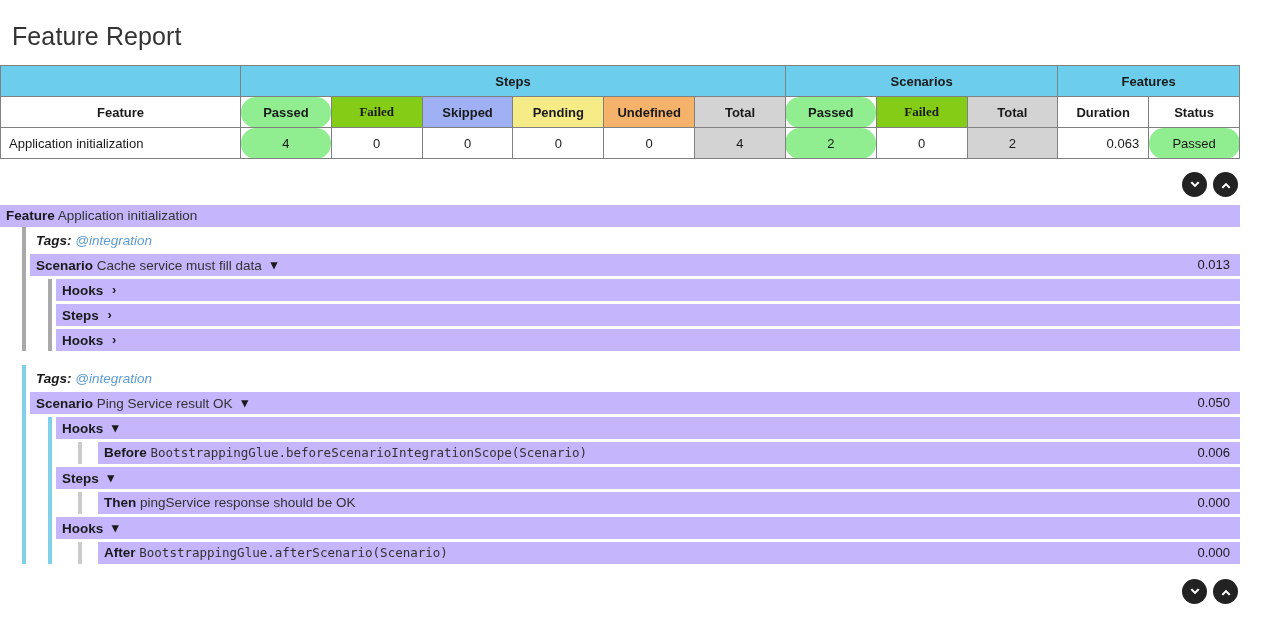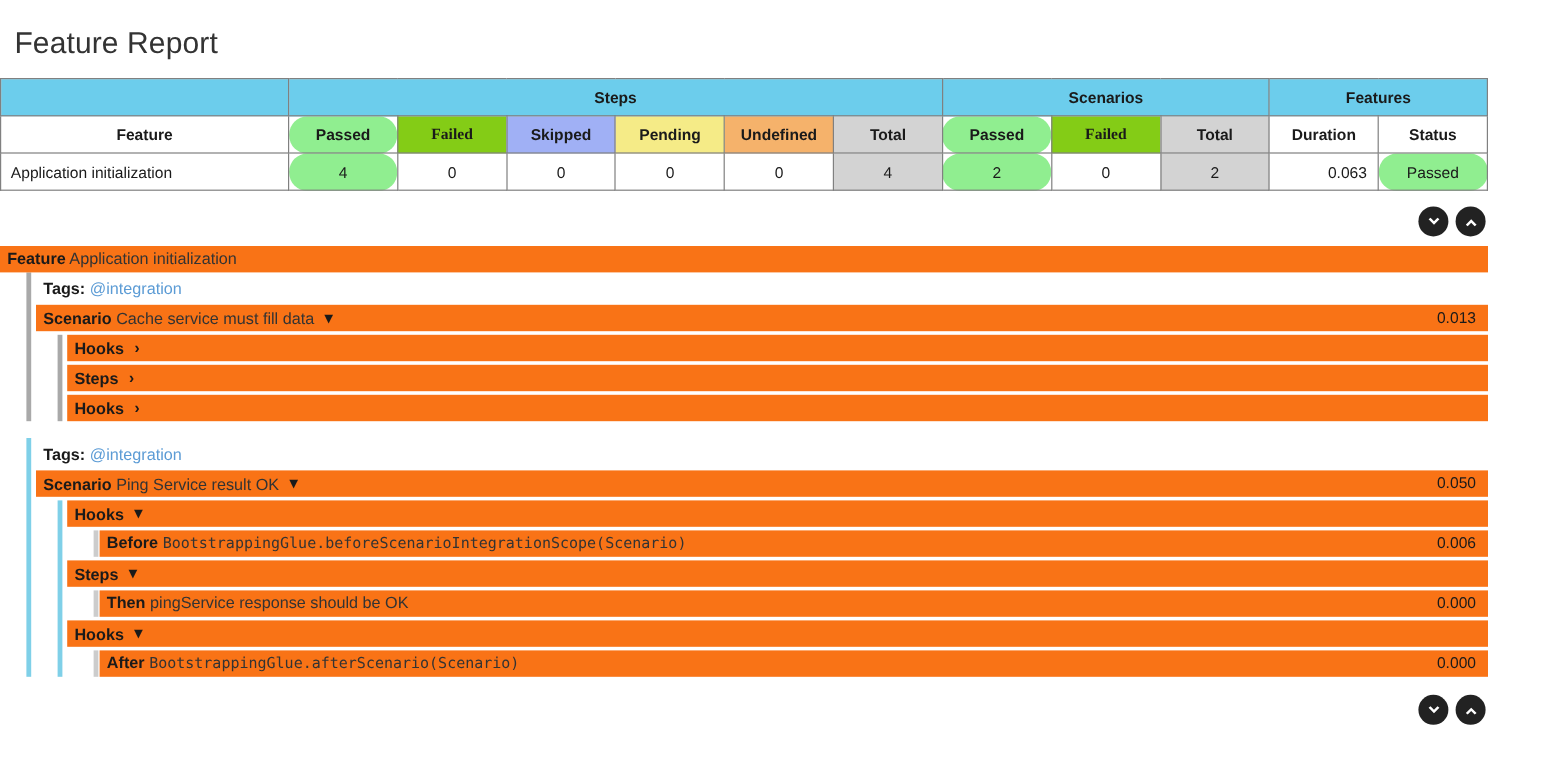--- a/index.html
+++ b/index.html
@@ -96,21 +96,21 @@
     display: flex;
     align-items: center;
     justify-content: center;
     cursor: pointer;
   }
   .circle-btn svg { display: block; }
 
   
   .report { width: 1240px; }
   .bar {
-    background: #f97316;
+    background: #c4b5fd;
     height: 22px;
     line-height: 22px;
     font-size: 13.5px;
     color: #1a1a1a;
     padding-left: 6px;
     position: relative;
     margin-bottom: 3px;
   }
   .bar .dur {
     position: absolute;
@@ -139,35 +139,36 @@
   }
   .lvl-scenario.blue { border-left-color: #7fd0e8; }
 
   .tags-row {
     background: #ffffff;
     height: 22px;
     line-height: 22px;
     font-size: 13.5px;
     padding-left: 6px;
     margin-bottom: 2px;
+    font-style: italic;
   }
   .tags-row b { font-weight: bold; color: #1a1a1a; }
   .tags-row a { color: #5b9bd5; text-decoration: none; }
 
   .lvl-section {
     border-left: 4px solid #a9a9a9;
     margin-left: 18px;
     padding-left: 4px;
   }
   .lvl-section.blue { border-left-color: #7fd0e8; }
 
   .lvl-detail {
     border-left: 4px solid #cccccc;
     margin-left: 22px;
-    padding-left: 1px;
+    padding-left: 16px;
   }
   .mono { font-family: "DejaVu Sans Mono", monospace; font-size: 12.5px; color: #333; }
   .sp { height: 11px; }
 </style>
 </head>
 <body>
 
 <h1 class="page-title">Feature Report</h1>
 
 <div class="summary-wrap">

